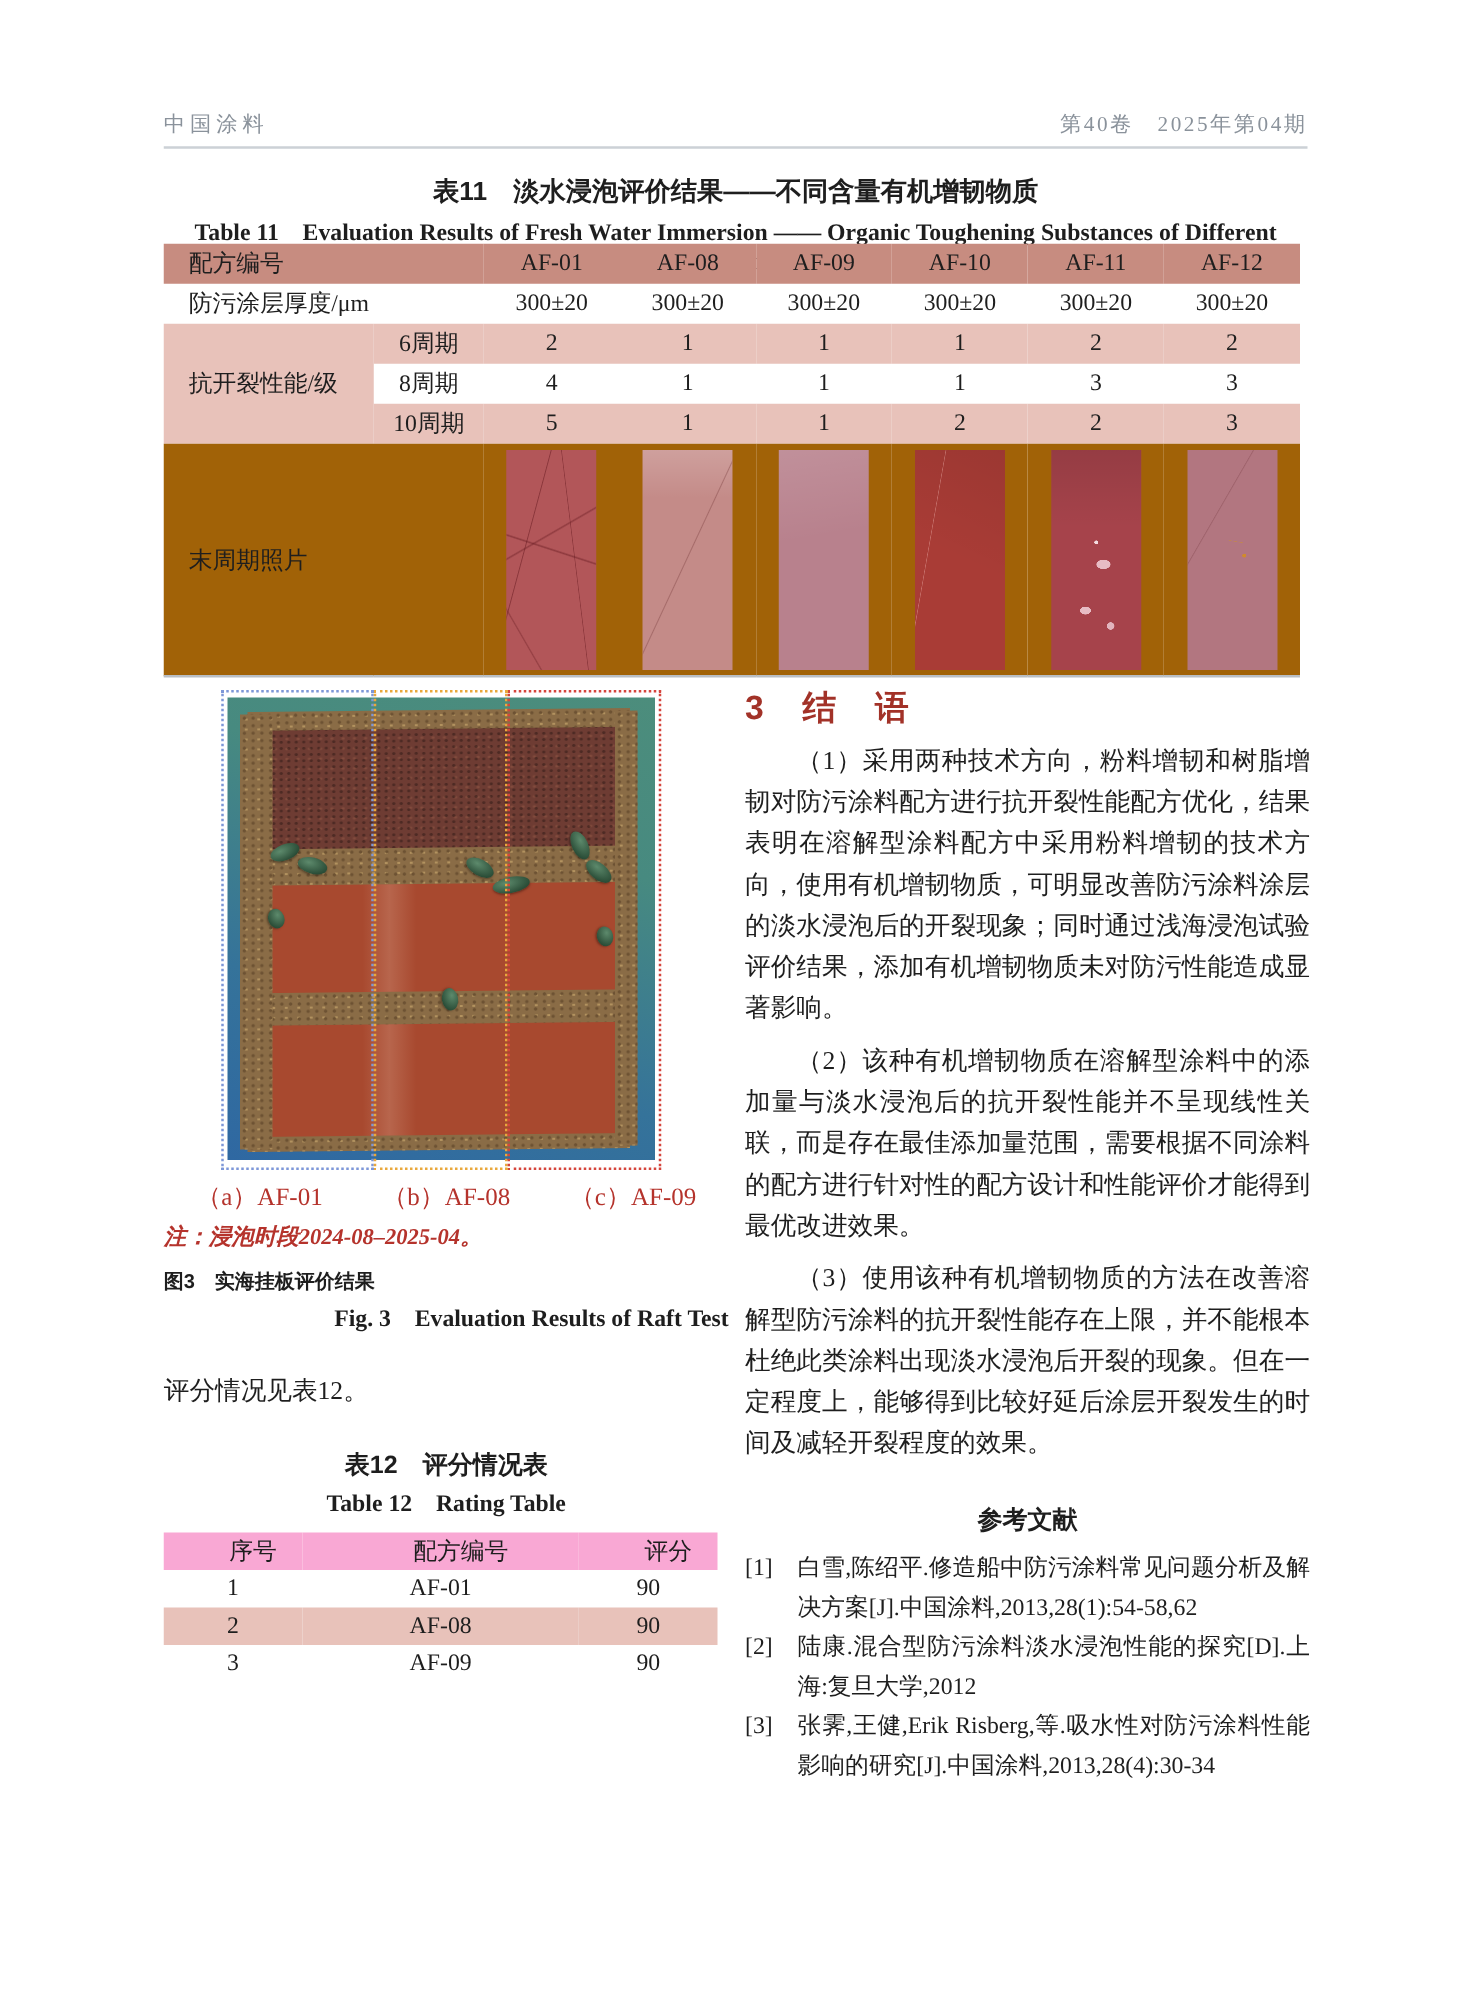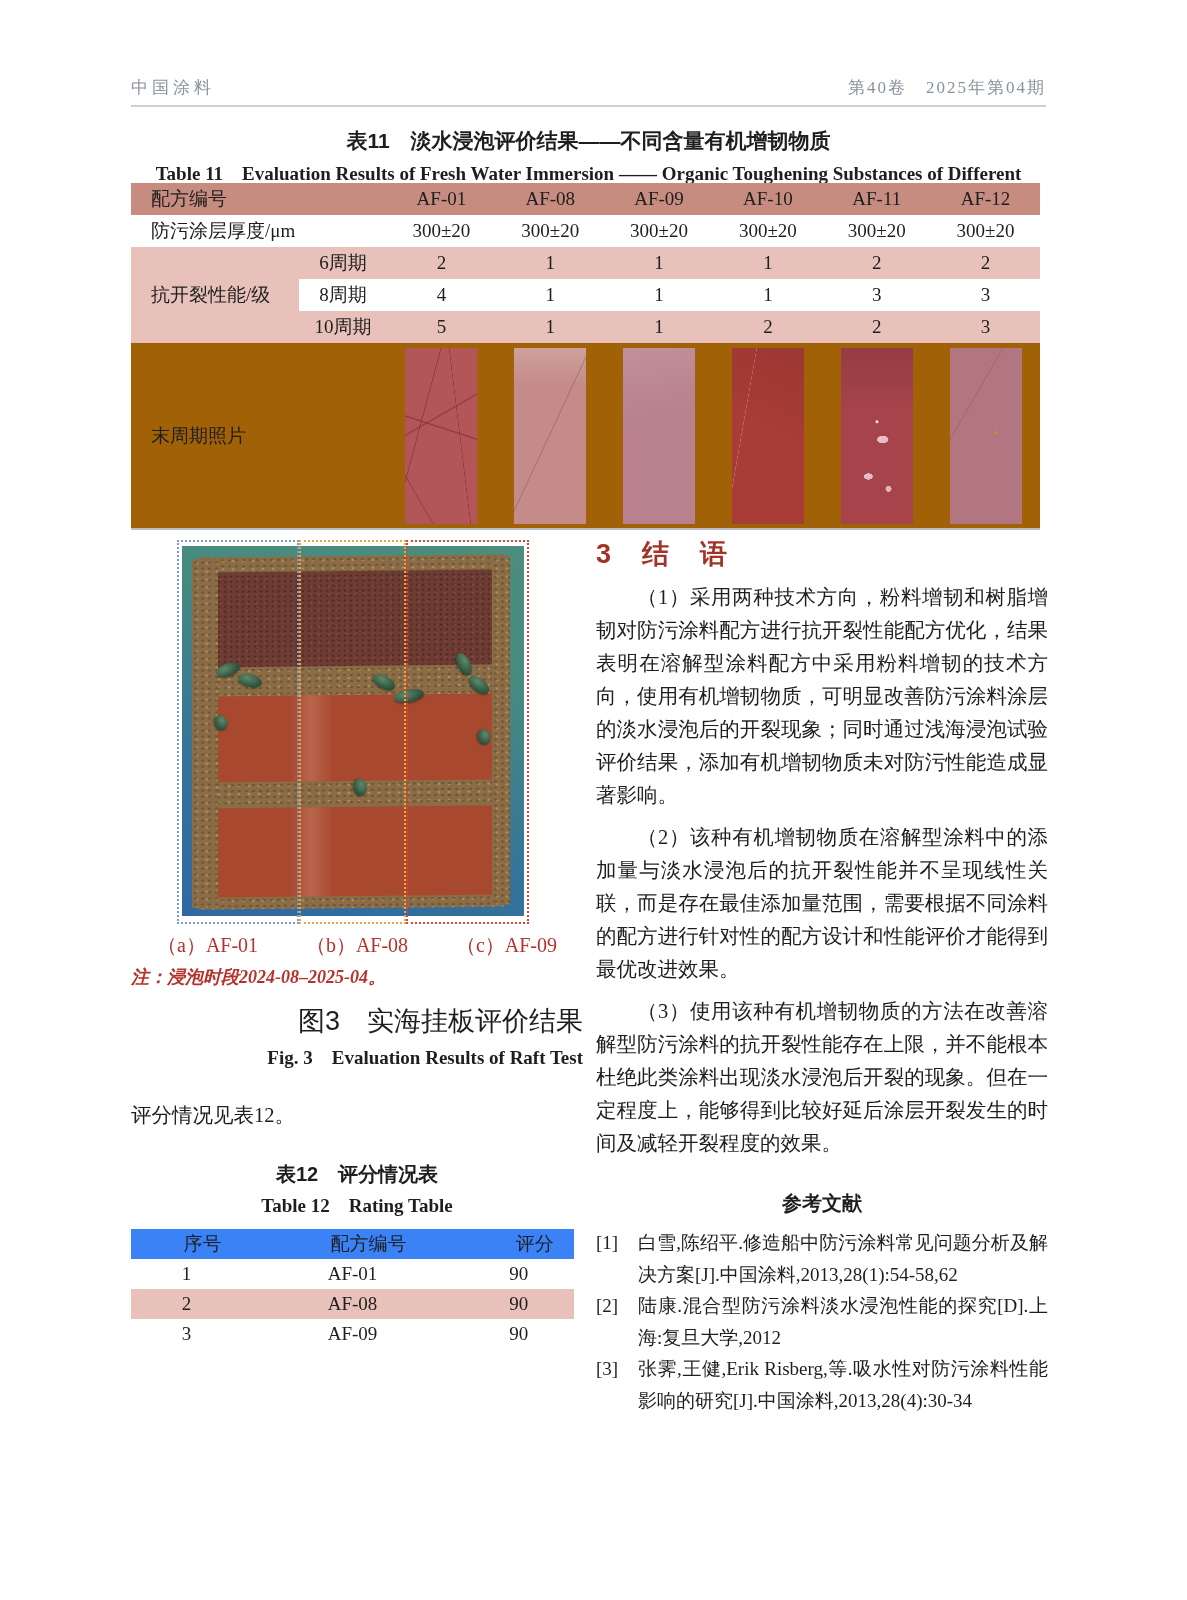--- a/index.html
+++ b/index.html
@@ -1,18 +1,18 @@
 <!DOCTYPE html>
 <html><head>
 <meta charset="utf-8">
 <style>
   * { margin:0; padding:0; box-sizing:border-box; }
   body { background:#ffffff; }
   .page {
-    position:relative; width:1187px; height:1480px; margin:0 auto;
+    position:relative; width:1187px; height:1480px; margin:12px auto;
     background:#ffffff; overflow:hidden;
     font-family:"Liberation Serif","DejaVu Serif",serif; color:#1e1e1e;
   }
   .hei { font-family:"Liberation Sans","DejaVu Sans",sans-serif; }
 
   
   .page-header{
     position:absolute; left:131px; top:76px; width:915px;
     display:flex; justify-content:space-between; align-items:flex-end;
     padding-bottom:6px; border-bottom:2px solid #ccd1d6;
@@ -86,32 +86,32 @@
   .c-bot{ left:0; right:0; bottom:-2px; height:12px; }
   .c-left{ left:-6px; top:0; bottom:0; width:26px; }
   .c-right{ right:-6px; top:0; bottom:0; width:18px; }
   .mussel{ position:absolute; width:24px; height:13px; border-radius:50%;
     background:radial-gradient(ellipse at 35% 35%, #5d8a6c, #2c4f39 70%, #1c3526);
     box-shadow:0 1px 2px rgba(0,0,0,.4); }
   .dotted-box{ position:absolute; top:0; bottom:0; border:2px dotted; }
   .caption-row{ display:flex; justify-content:space-between; margin-top:8px;
     padding:0 26px 0 26px; font-size:20px; }
   .fig-note{ margin-top:6px; font-size:18px; font-style:italic; font-weight:700; }
-  .fig-title-zh{ margin-top:14px; text-align:right; font-size:27px; font-weight:400; }
+  .fig-title-zh{ margin-top:14px; text-align:left; font-size:16px; font-weight:700; }
   .fig-title-en{ margin-top:6px; text-align:right; font-size:19px; font-weight:700; }
   .lead-line{ margin-top:30px; font-size:20.5px; }
 
   
   .t12-title{ margin-top:32px; text-align:center; }
   .t12-zh{ font-size:20px; font-weight:700; }
   .t12-en{ font-size:19px; font-weight:700; margin-top:5px; }
   table.t12{ margin-top:10px; width:443px; border-collapse:collapse;
     table-layout:fixed; font-size:19px; }
   table.t12 td{ height:30px; text-align:center; vertical-align:middle; }
-  table.t12 tr.hdr td{ background:#3b82f6;padding-left:32px; }
+  table.t12 tr.hdr td{ background:#f9a8d4;padding-left:32px; }
   table.t12 tr.shade td{ background:#e8c2ba; }
 
   .closing-par{ margin-top:24px; font-size:20.5px; line-height:32.5px;
     text-align:justify; text-indent:2em; }
 
   
   .col-right{ position:absolute; left:596px; top:536px; width:452px; }
   .concl-head{ font-size:27px; font-weight:700; color:#a23228; letter-spacing:2px; }
   .body-par{ margin-top:9px; font-size:20.5px; line-height:33px;
     text-align:justify; text-indent:2em; }

